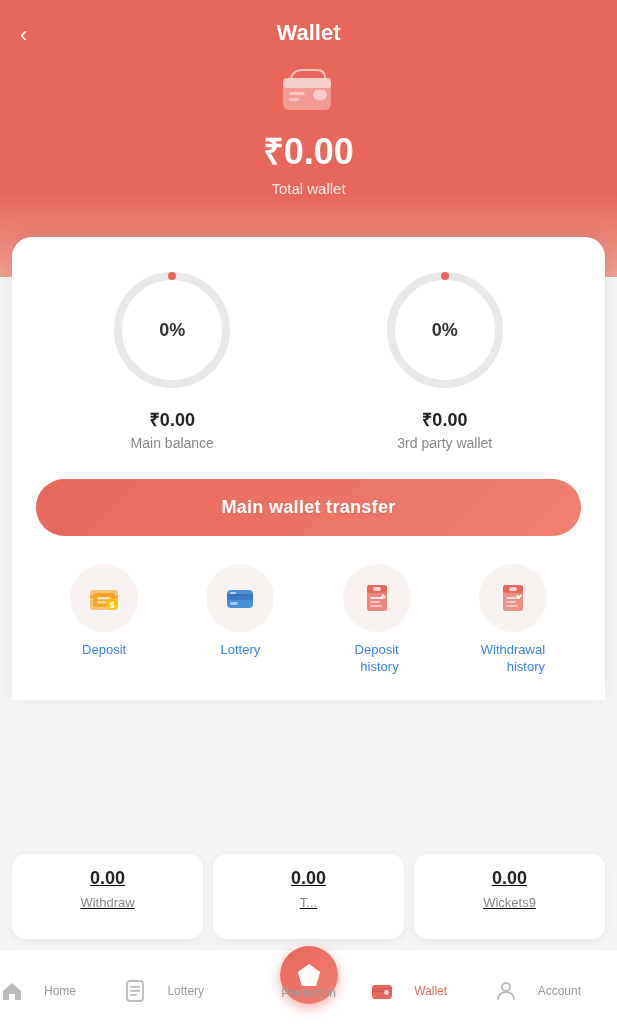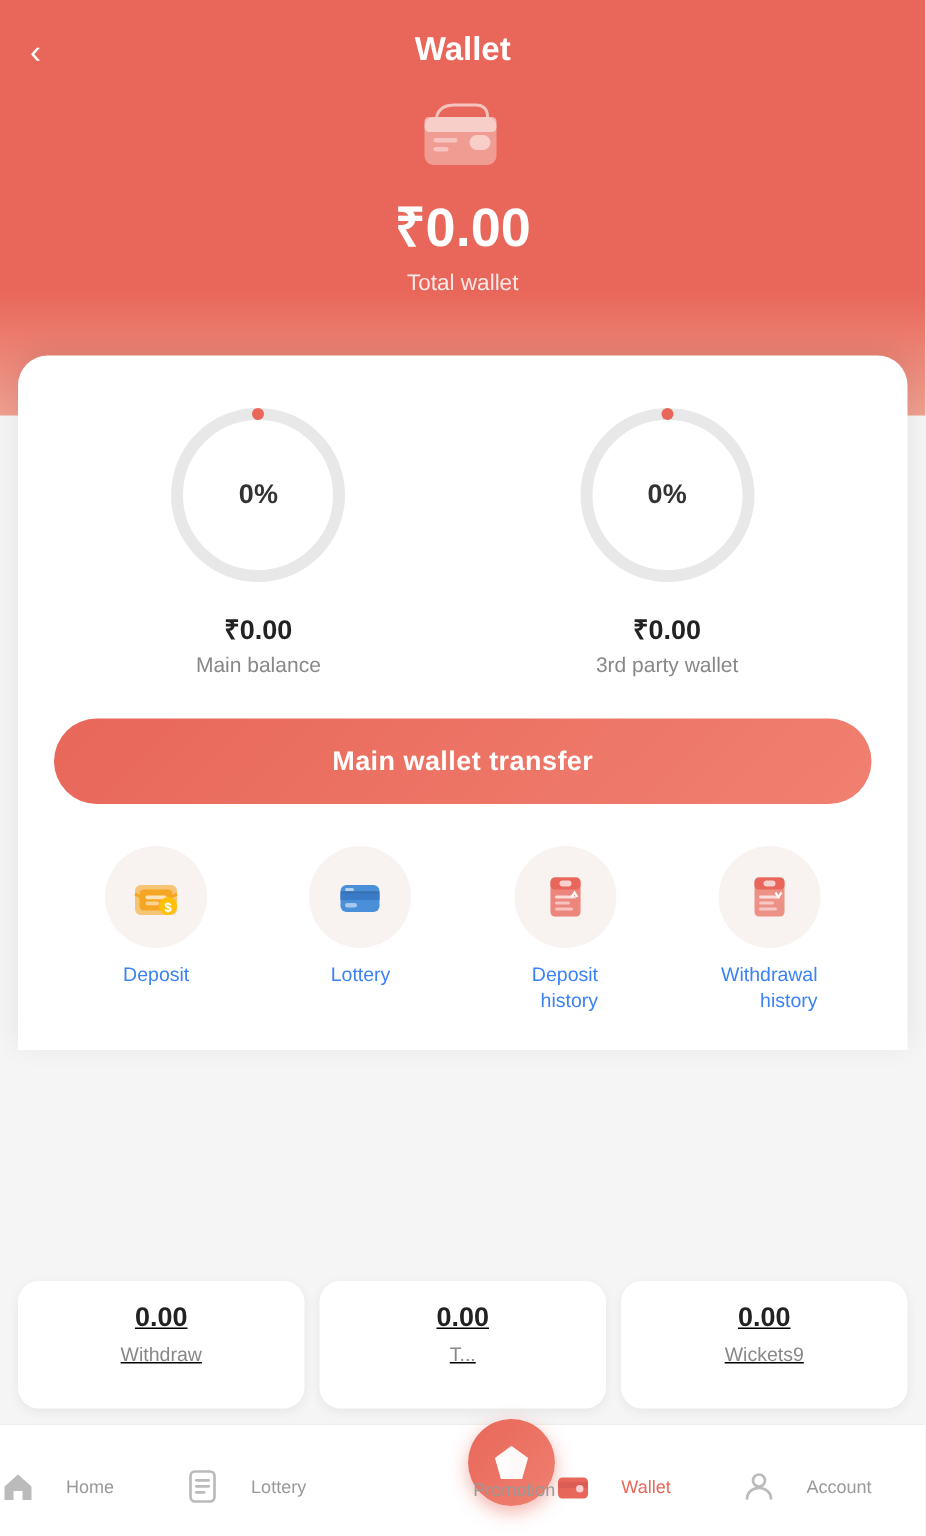--- a/index.html
+++ b/index.html
@@ -257,21 +257,21 @@
 
     .nav-label.active {
       color: #e8675a;
     }
 
     
     .promotion-btn-outer {
       position: relative;
       flex: 1;
       display: flex;
-      justify-content: flex-end;
+      justify-content: center;
       align-items: center;
       text-decoration: underline;
     }
 
     .promotion-circle {
       width: 58px;
       height: 58px;
       background: linear-gradient(135deg, #e8675a, #f08070);
       border-radius: 50%;
       display: flex;

